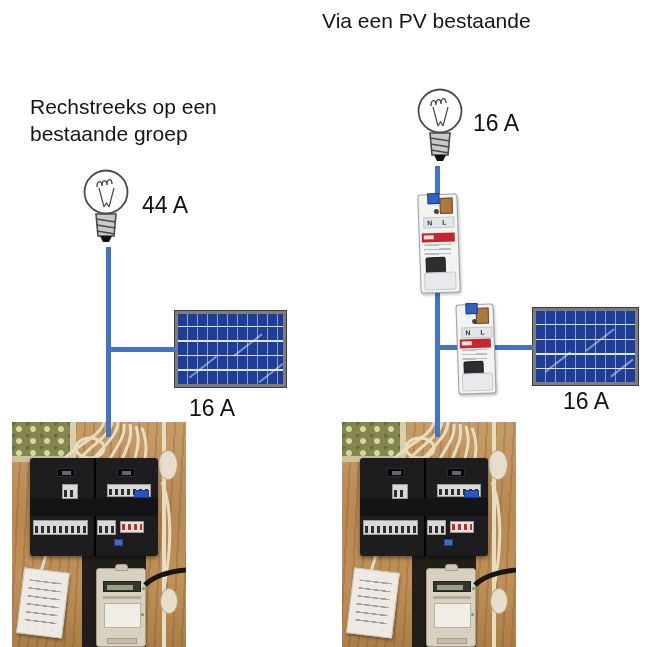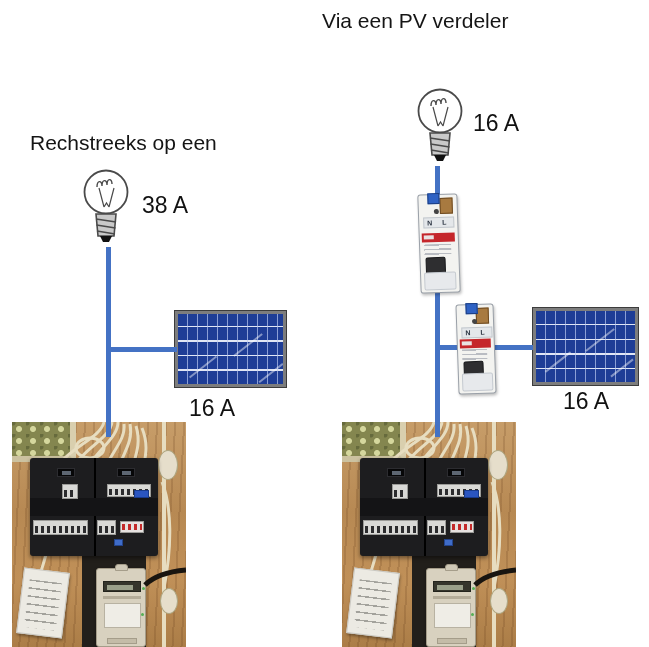--- a/index.html
+++ b/index.html
@@ -83,33 +83,34 @@
   .ph-note{left:8px;top:148px;width:46px;height:66px;background:#eceae3;border:1px solid #c9c7c0;
     transform:rotate(7deg);z-index:3;box-shadow:1px 2px 3px rgba(0,0,0,.35);}
   .ph-note i{position:absolute;left:6px;top:10px;width:32px;height:48px;
     background:repeating-linear-gradient(180deg,#a3a29c 0 1.5px,transparent 1.5px 8px);}
 </style>
 </head>
 <body>
 
 <div class="canvas">
 
-  <div class="title" style="left:30px;top:93px;width:230px;margin-top:36px;">
+  <div class="title" style="left:30px;top:93px;width:230px;">
     <span>Rechstreeks op een</span>
+    <span>bestaande groep</span>
   </div>
 
   <svg class="bulb" style="left:83px;top:167px;" viewBox="0 0 46 80">
     <circle cx="23" cy="25" r="21.5" fill="#ffffff" stroke="#4a4a4a" stroke-width="1.8"></circle>
     <path d="M14,20 c0,-7 5,-7 5,-1 c0,-7 5,-7 5,-1 c0,-7 5,-7 5,-1" fill="none" stroke="#4a4a4a" stroke-width="1.4"></path>
     <path d="M16,21 L21,40 M31,21 L26,40 M21,40 L23.5,36 L26,40" fill="none" stroke="#4a4a4a" stroke-width="1.2"></path>
     <path d="M13,47 h20 l-2,22 h-16 z" fill="#c9c9c9" stroke="#4a4a4a" stroke-width="1.6"></path>
     <path d="M13,52 l20,3 M13.5,58 l19,3 M14,64 l18,3" fill="none" stroke="#4a4a4a" stroke-width="1.4"></path>
     <path d="M17,69 h12 l-3,6 h-6 z" fill="#111111"></path>
   </svg>
-  <div class="amp-label" style="left:142px;top:192px;">38 A</div>
+  <div class="amp-label" style="left:142px;top:192px;">44 A</div>
 
   <div class="wire" style="left:106px;top:247px;width:5px;height:190px;"></div>
   <div class="wire" style="left:108px;top:347px;width:69px;height:5px;"></div>
 
   <div class="pv-panel" style="left:175px;top:311px;width:111px;height:76px;">
     <div class="streak" style="left:8px;top:52px;width:34px;"></div>
     <div class="streak" style="left:52px;top:30px;width:36px;"></div>
     <div class="streak" style="left:78px;top:58px;width:30px;"></div>
   </div>
   <div class="amp-label" style="left:189px;top:395px;">16 A</div>
@@ -175,21 +176,21 @@
     </div>
     <div class="ph-note">
         <i></i>
       </div>
     <svg class="ph-darkcable" width="174" height="225">
       <path d="M174,148 C152,150 140,156 133,163" fill="none" stroke="#191510" stroke-width="5"></path>
     </svg>
   </div>
 
   <div class="title" style="left:322px;top:7px;width:260px;">
-    <span>Via een PV verdeler</span>
+    <span>Via een PV bestaande</span>
   </div>
 
   <svg class="bulb" style="left:417px;top:86px;" viewBox="0 0 46 80">
     <circle cx="23" cy="25" r="21.5" fill="#ffffff" stroke="#4a4a4a" stroke-width="1.8"></circle>
     <path d="M14,20 c0,-7 5,-7 5,-1 c0,-7 5,-7 5,-1 c0,-7 5,-7 5,-1" fill="none" stroke="#4a4a4a" stroke-width="1.4"></path>
     <path d="M16,21 L21,40 M31,21 L26,40 M21,40 L23.5,36 L26,40" fill="none" stroke="#4a4a4a" stroke-width="1.2"></path>
     <path d="M13,47 h20 l-2,22 h-16 z" fill="#c9c9c9" stroke="#4a4a4a" stroke-width="1.6"></path>
     <path d="M13,52 l20,3 M13.5,58 l19,3 M14,64 l18,3" fill="none" stroke="#4a4a4a" stroke-width="1.4"></path>
     <path d="M17,69 h12 l-3,6 h-6 z" fill="#111111"></path>
   </svg>

